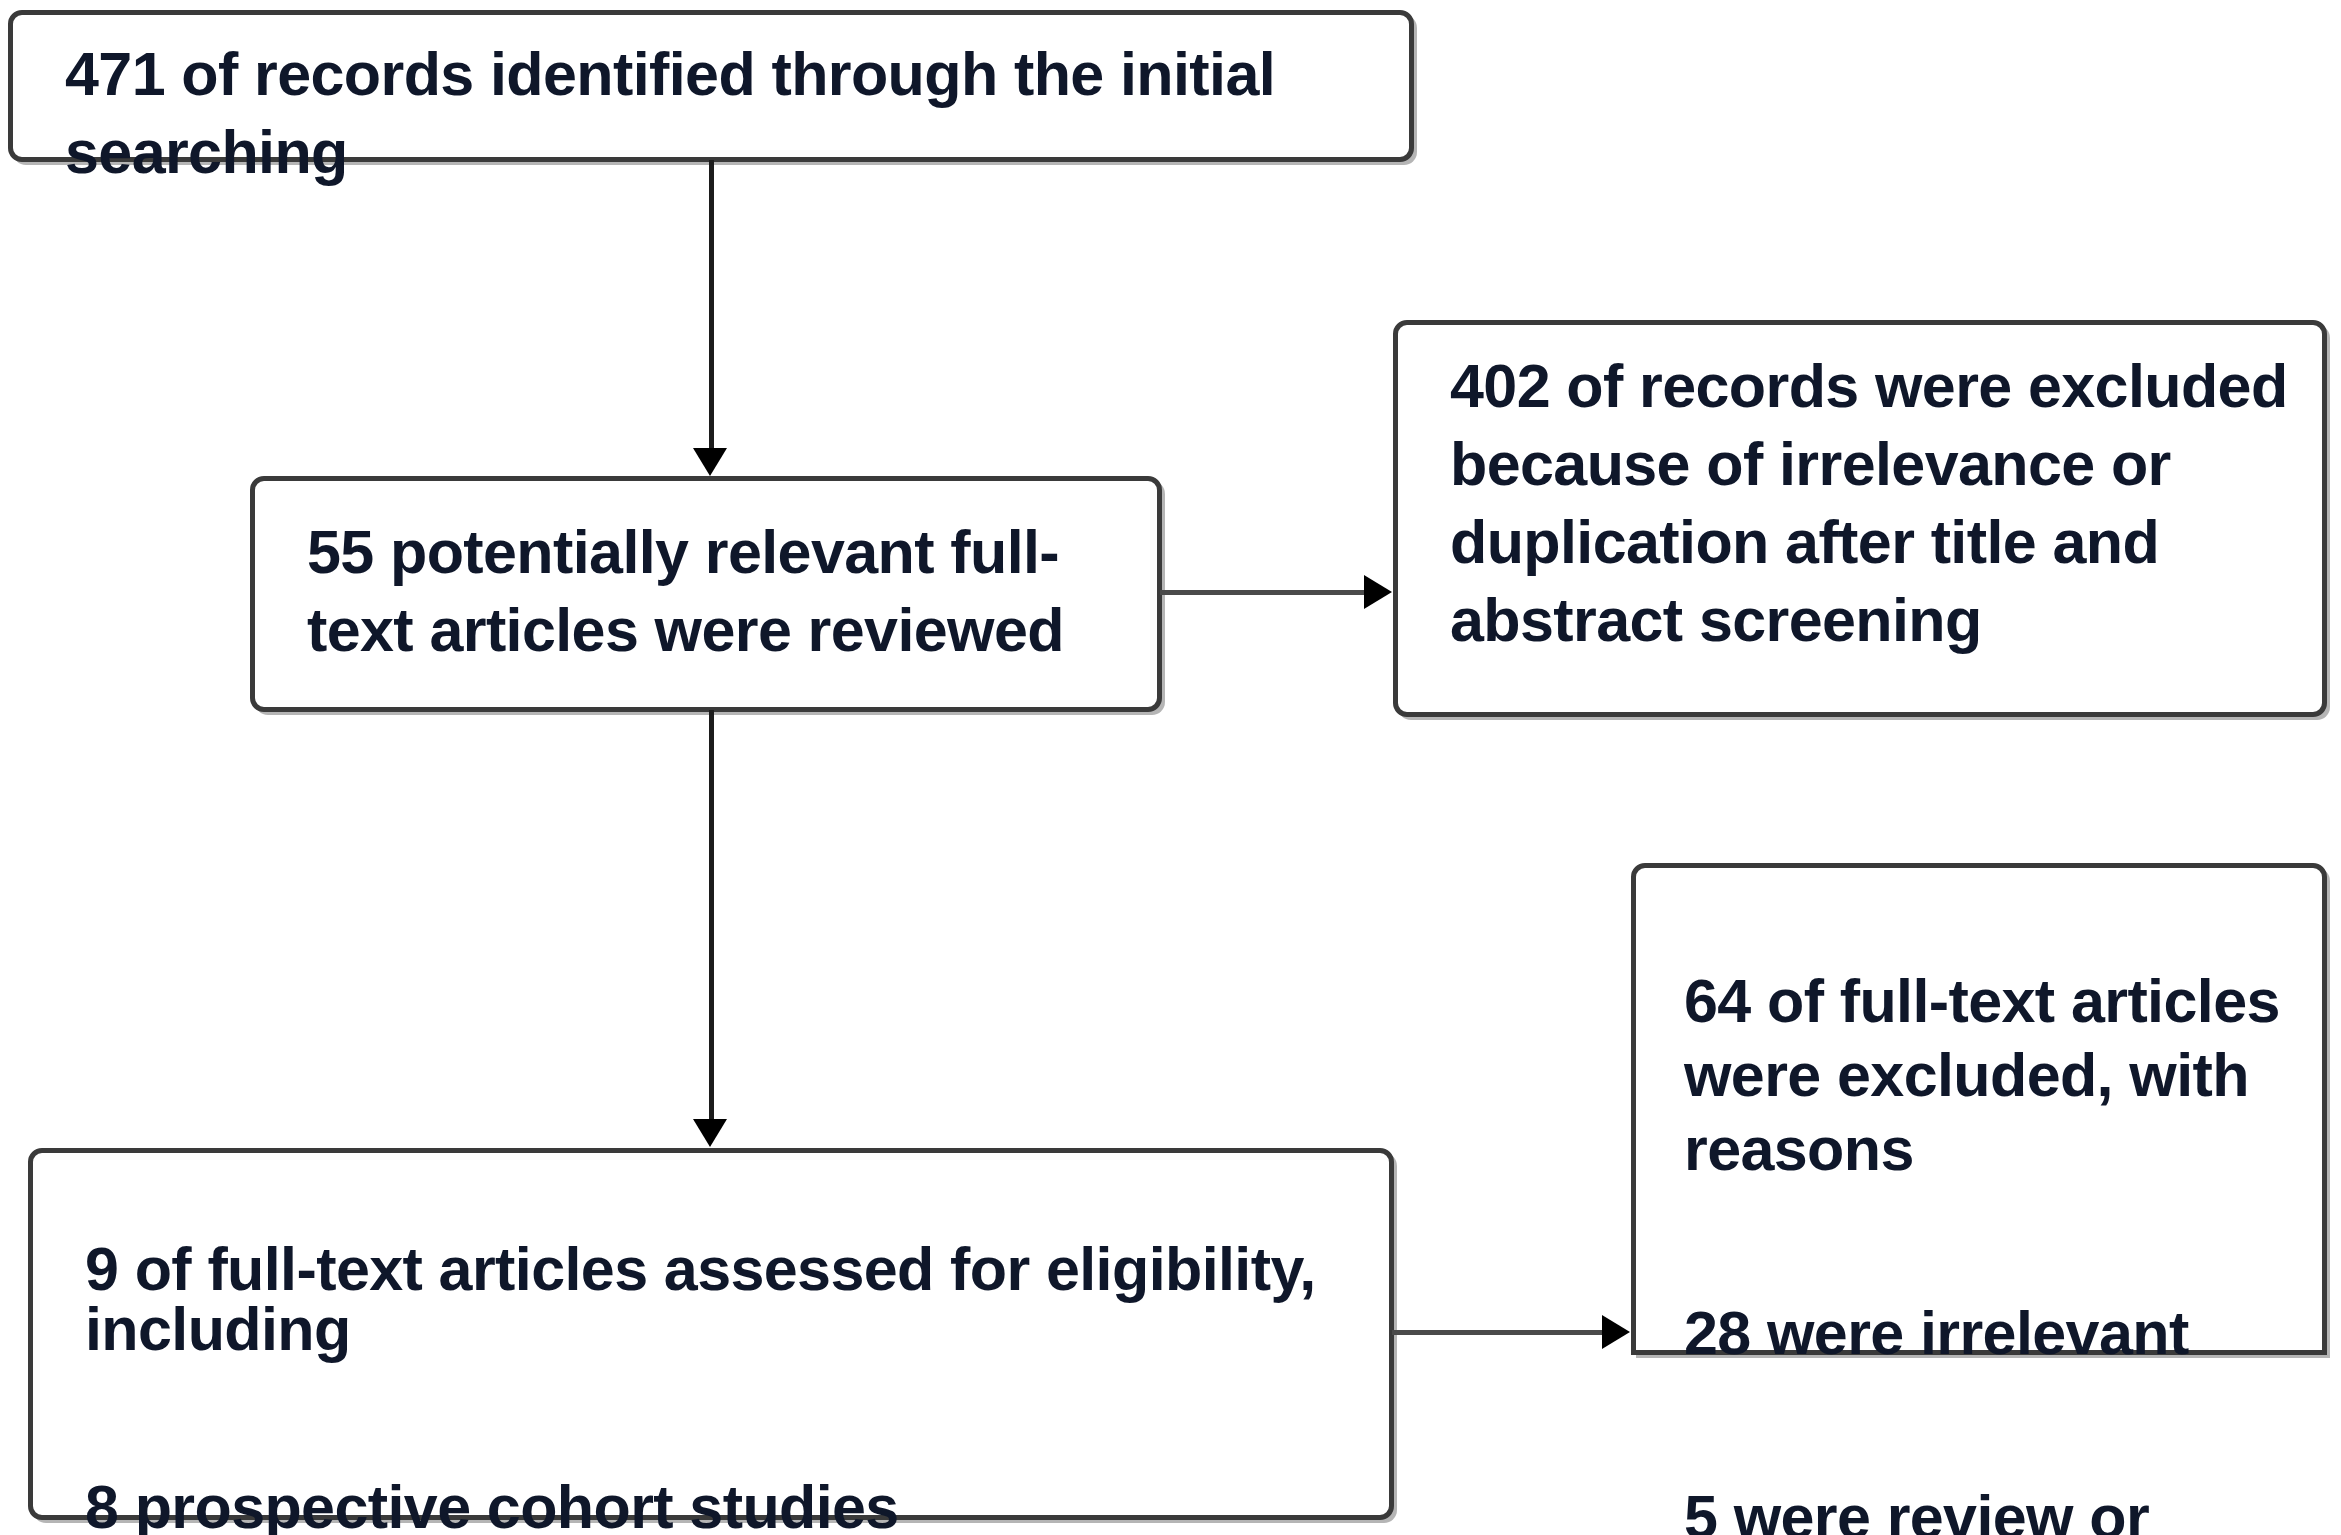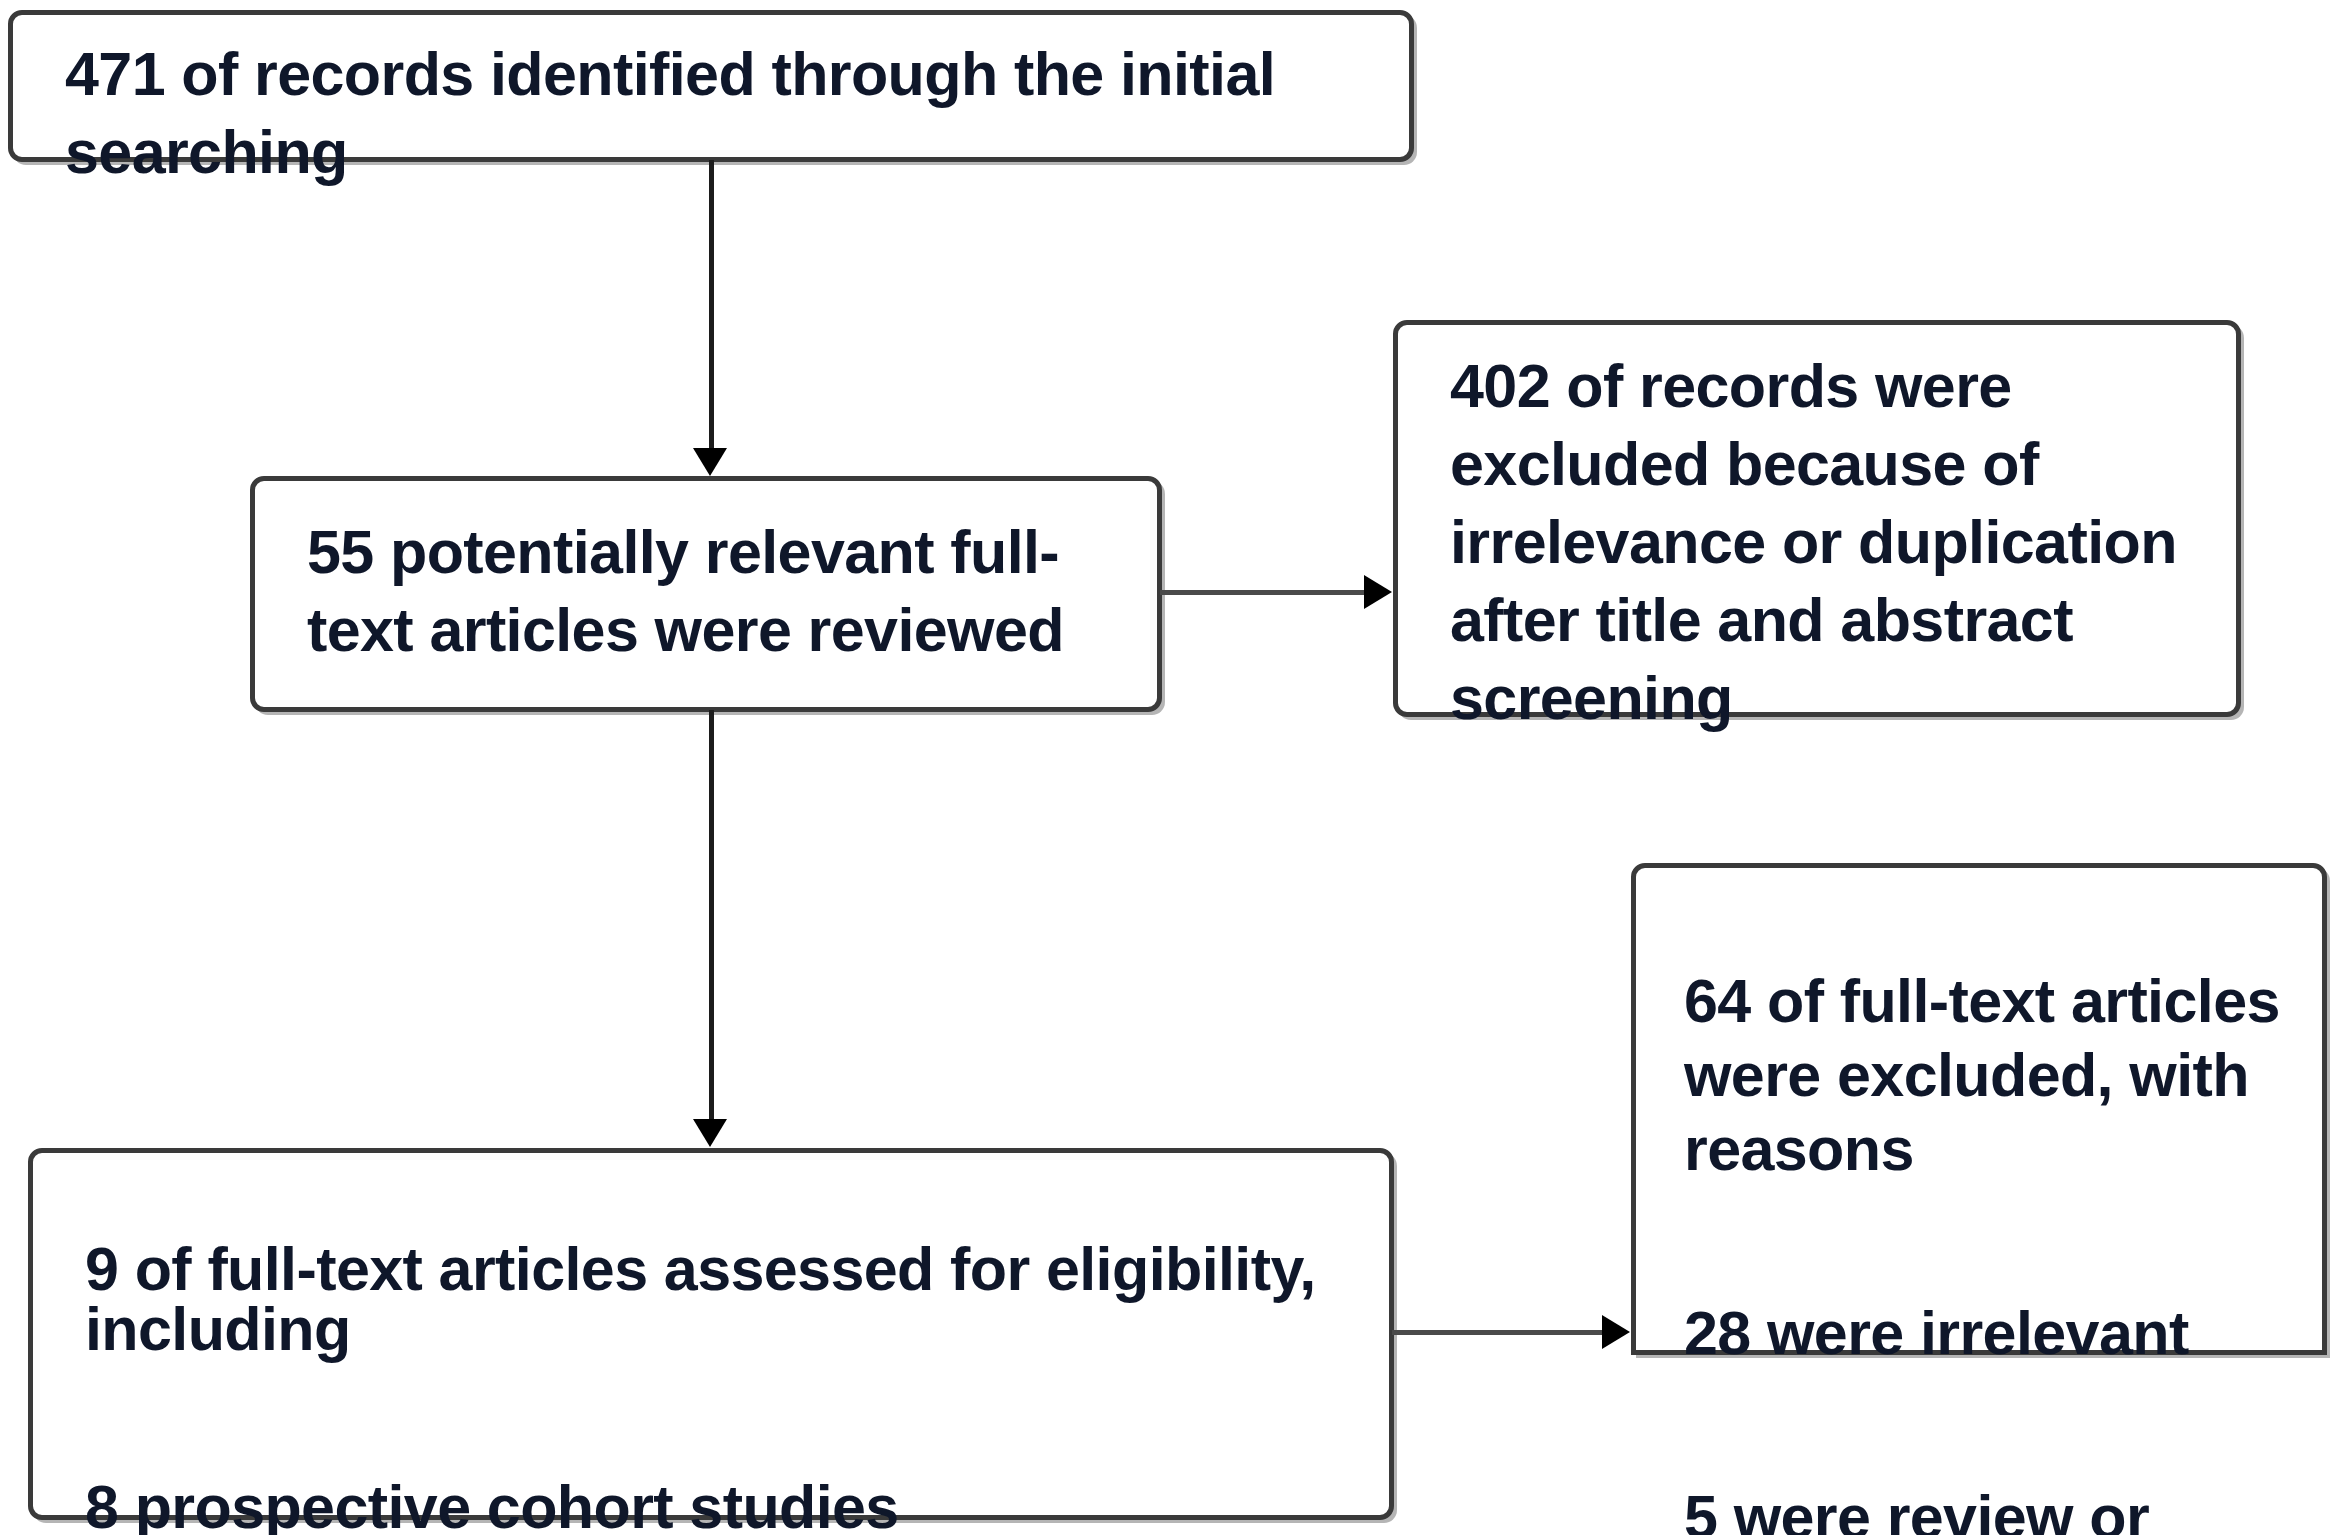--- a/index.html
+++ b/index.html
@@ -50,21 +50,21 @@
   
   #box-screened {
     left: 250px; top: 476px;
     width: 912px; height: 236px;
   }
   #box-screened .box-text { top: 32px; }
 
   
   #box-excluded-title {
     left: 1393px; top: 320px;
-    width: 848px; height: 397px; padding-left: 48px;
+    width: 934px; height: 397px; padding-left: 48px;
   }
   #box-excluded-title .box-text { top: 22px; }
 
   
   #box-eligible {
     left: 28px; top: 1148px;
     width: 1366px; height: 372px;
   }
   #box-eligible .box-text {
     top: 26px;

